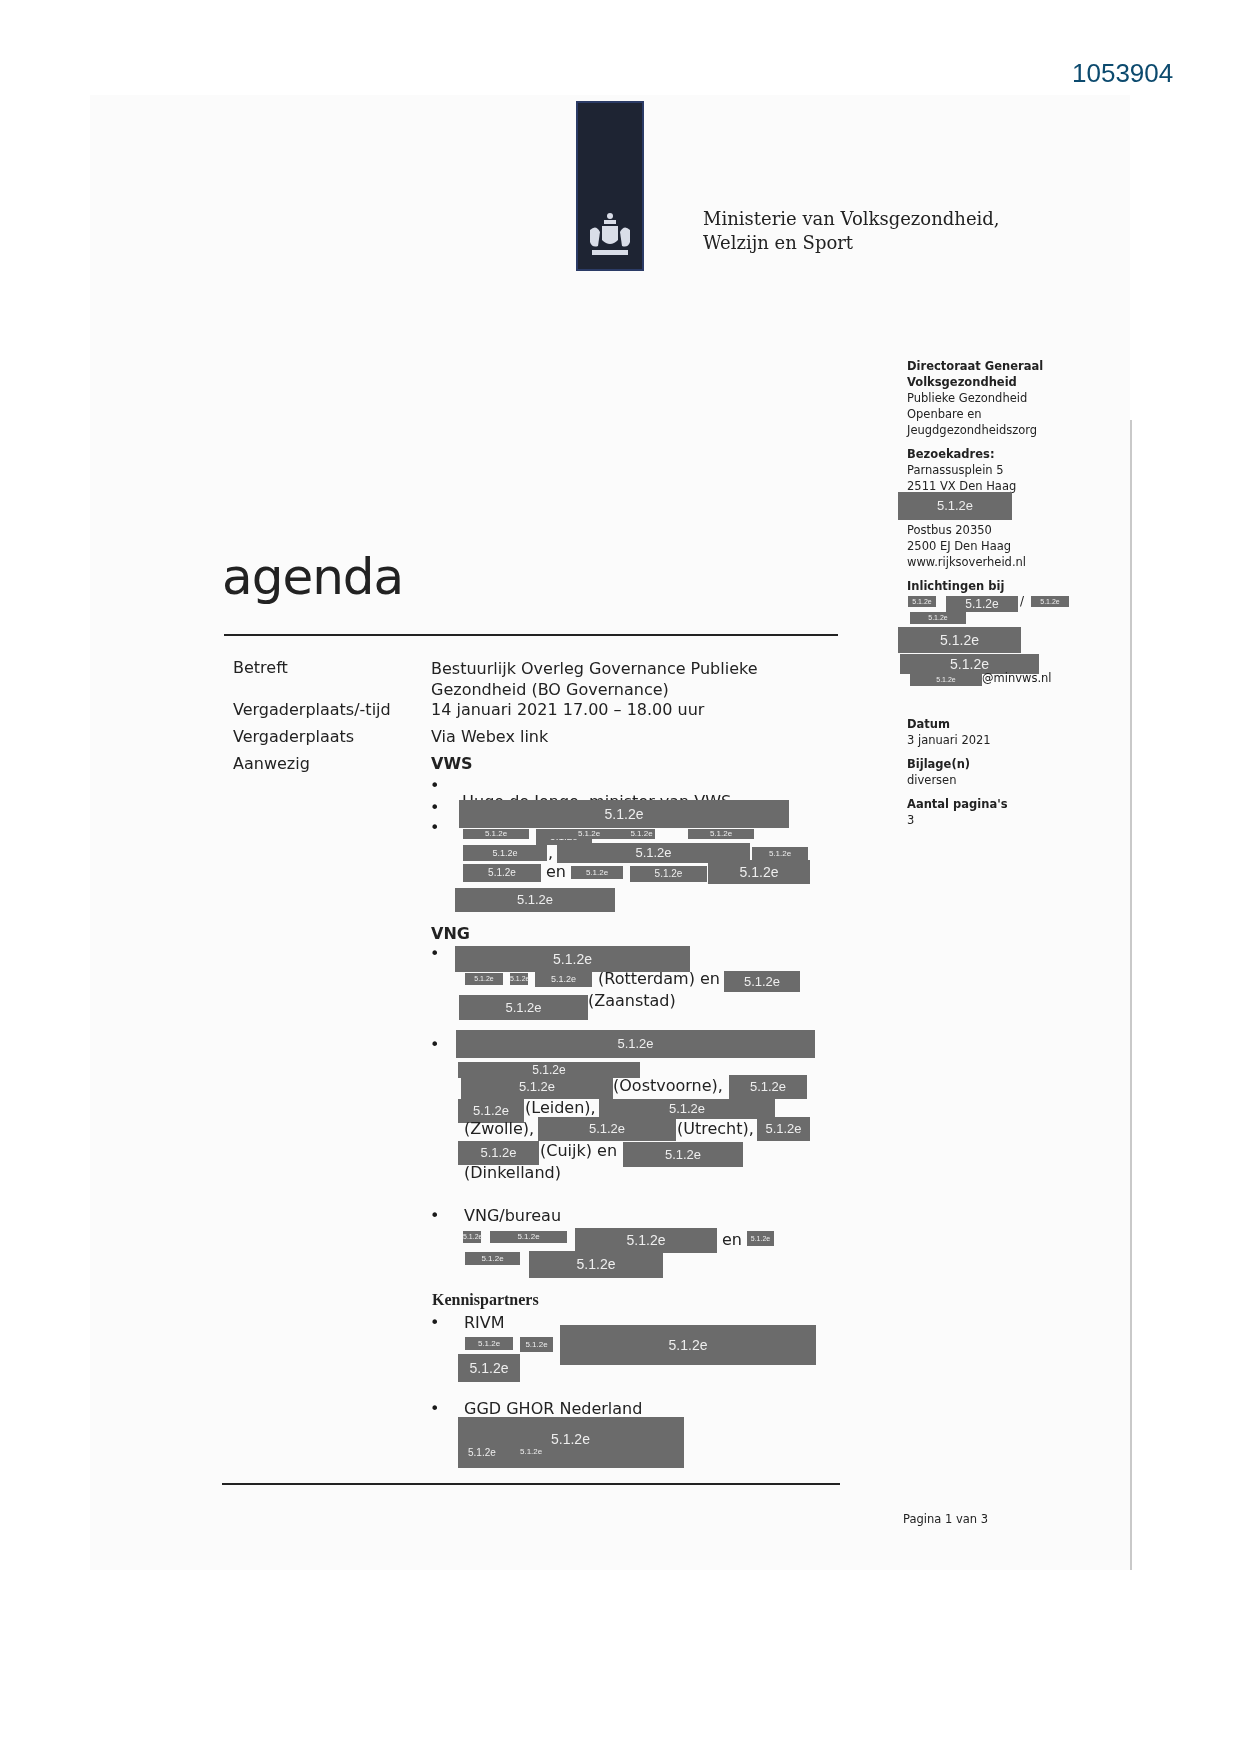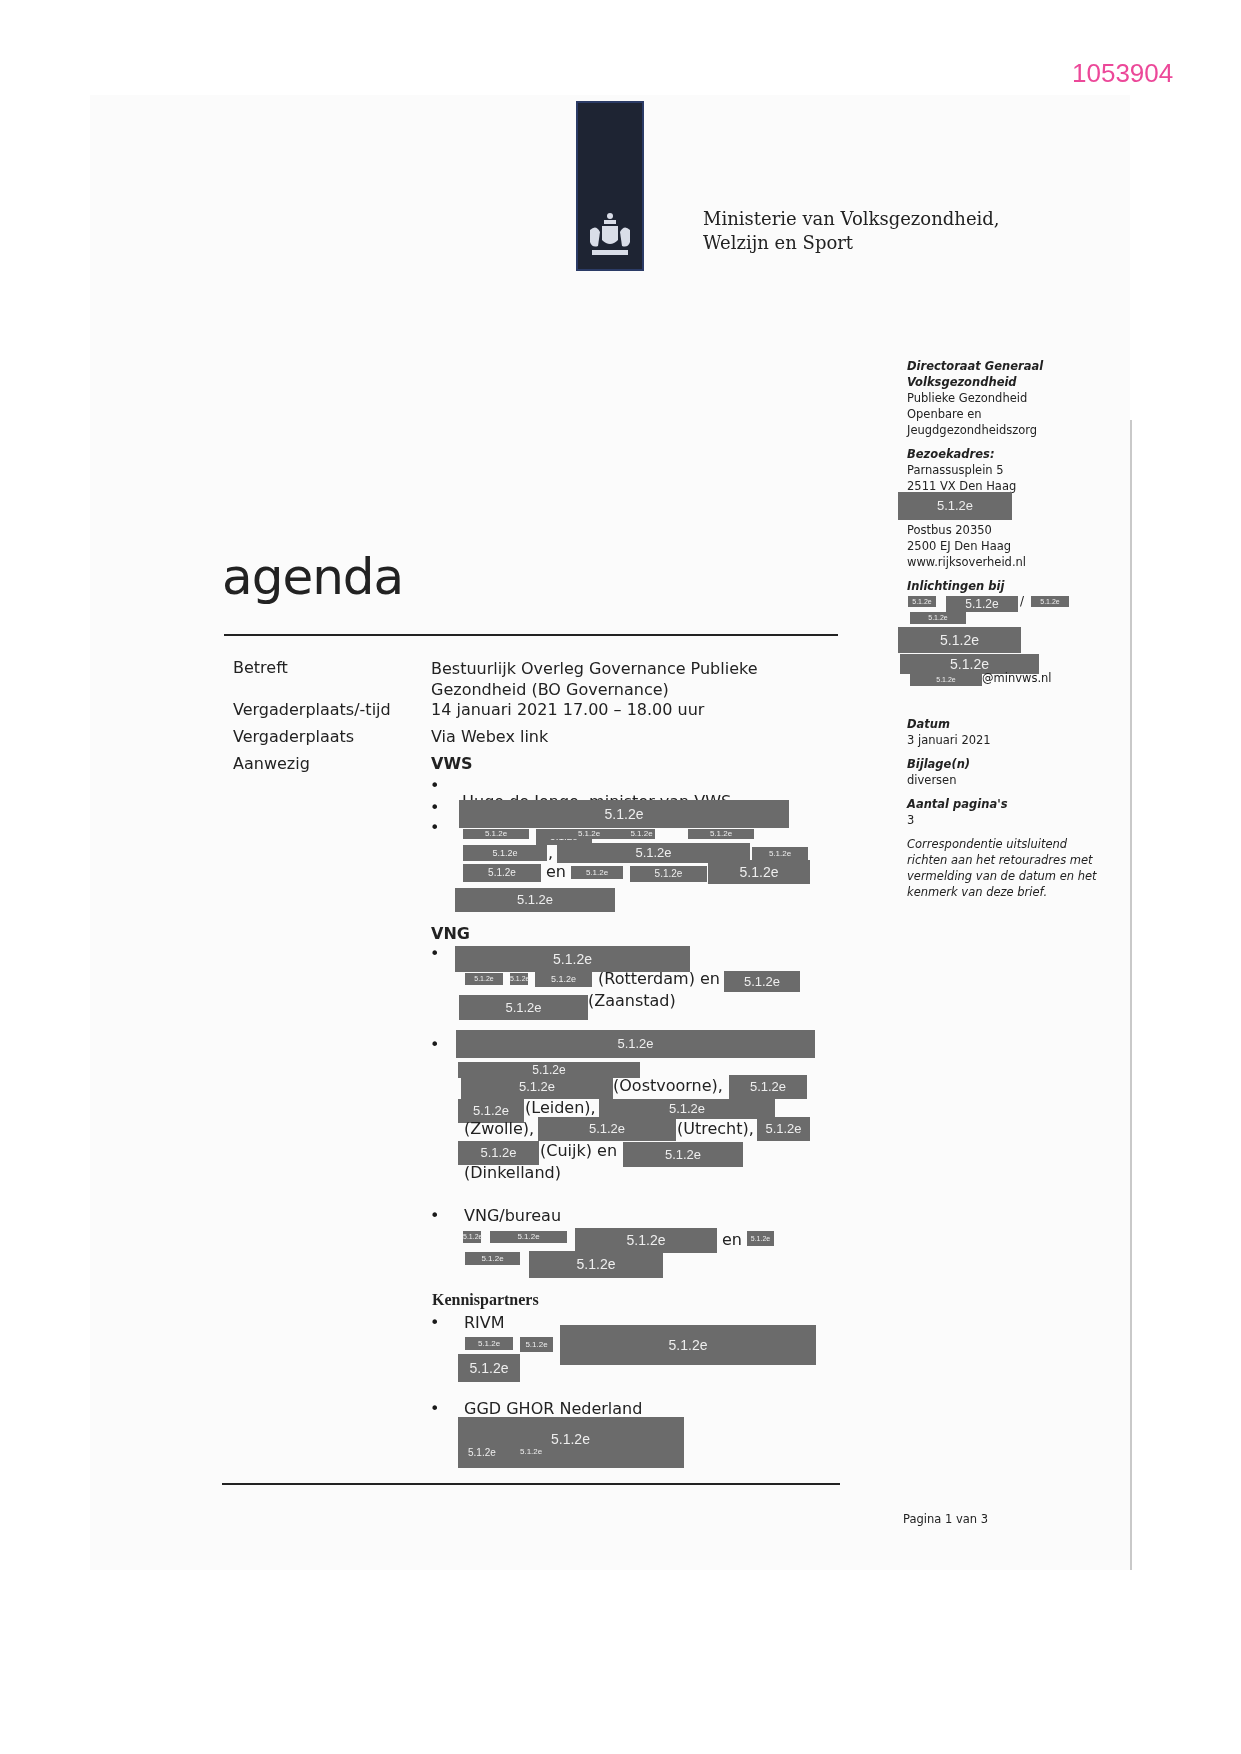--- a/index.html
+++ b/index.html
@@ -1,25 +1,25 @@
 <!DOCTYPE html>
 <html><head>
 <meta charset="utf-8">
 <style>
   html, body { margin:0; padding:0; }
   body { width:1241px; height:1754px; background:#ffffff; position:relative; overflow:hidden;
          font-family:"DejaVu Sans", sans-serif; color:#1a1a1a; }
   .page-bg { position:absolute; left:90px; top:95px; width:1040px; height:1475px; background:#fbfbfb; }
   .page-edge { position:absolute; left:1130px; top:420px; width:2px; height:1150px; background:#c9c9c9; }
-  .docnum { position:absolute; left:1072px; top:58px; font-family:"Liberation Sans", sans-serif; font-size:26px; color:#ec4899; }
+  .docnum { position:absolute; left:1072px; top:58px; font-family:"Liberation Sans", sans-serif; font-size:26px; color:#0c4a6e; }
   .logo-bar { position:absolute; left:576px; top:101px; width:68px; height:170px; background:#1e2433; border:2px solid #2b3b66; box-sizing:border-box; }
   .logo-crest { position:absolute; left:586px; top:210px; width:48px; height:50px; }
   .ministry { position:absolute; left:655px; top:207px; font-family:"DejaVu Serif", serif; font-size:18px; line-height:24px; color:#222;margin-left:48px; }
   .sidebar { position:absolute; left:907px; top:358px; width:210px; font-size:11.5px; line-height:16px; color:#222; }
-  .sidebar .b { font-weight:bold;font-style:italic; }
+  .sidebar .b { font-weight:bold; }
   .sidebar .gap { height:8px; }
   .sidebar i { font-style:italic; }
   .redact { display:inline-block; background:#6b6b6b; color:#eeeeee; font-family:"Liberation Sans", sans-serif; text-align:center; vertical-align:middle; }
   .abs { position:absolute; }
   .title { position:absolute; left:222px; top:548px; font-size:50px; color:#222; letter-spacing:-1px; }
   .rule { position:absolute; height:1.5px; background:#222; }
   .lbl { position:absolute; left:233px; font-size:16px; color:#222; }
   .val { position:absolute; left:431px; font-size:16px; color:#222; }
   .bold { font-weight:bold; }
   .bullet { position:absolute; left:430px; font-size:16px; }
@@ -82,21 +82,20 @@
 <div class="sidebar" style="top:716px;">
   <div class="b">Datum</div>
   <div>3 januari 2021</div>
   <div class="gap"></div>
   <div class="b">Bijlage(n)</div>
   <div>diversen</div>
   <div class="gap"></div>
   <div class="b">Aantal pagina's</div>
   <div>3</div>
   <div class="gap"></div>
-  <div style="width:190px;"><i>Correspondentie uitsluitend richten aan het retouradres met vermelding van de datum en het kenmerk van deze brief.</i></div>
 </div>
 
 <div class="title">agenda</div>
 <div class="rule" style="left:224px;top:634px;width:614px;"></div>
 
 <div class="lbl" style="top:658px;">Betreft</div>
 <div class="val" style="top:658px;line-height:21px;">
   <div>Bestuurlijk Overleg Governance Publieke</div>
   <div>Gezondheid (BO Governance)</div>
 </div>

